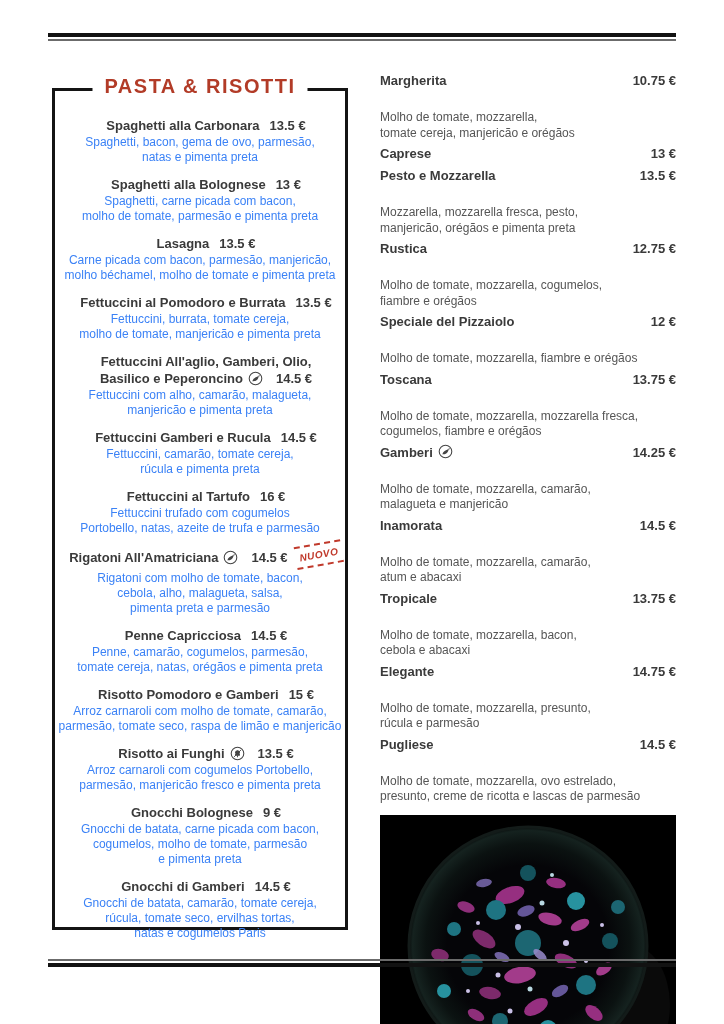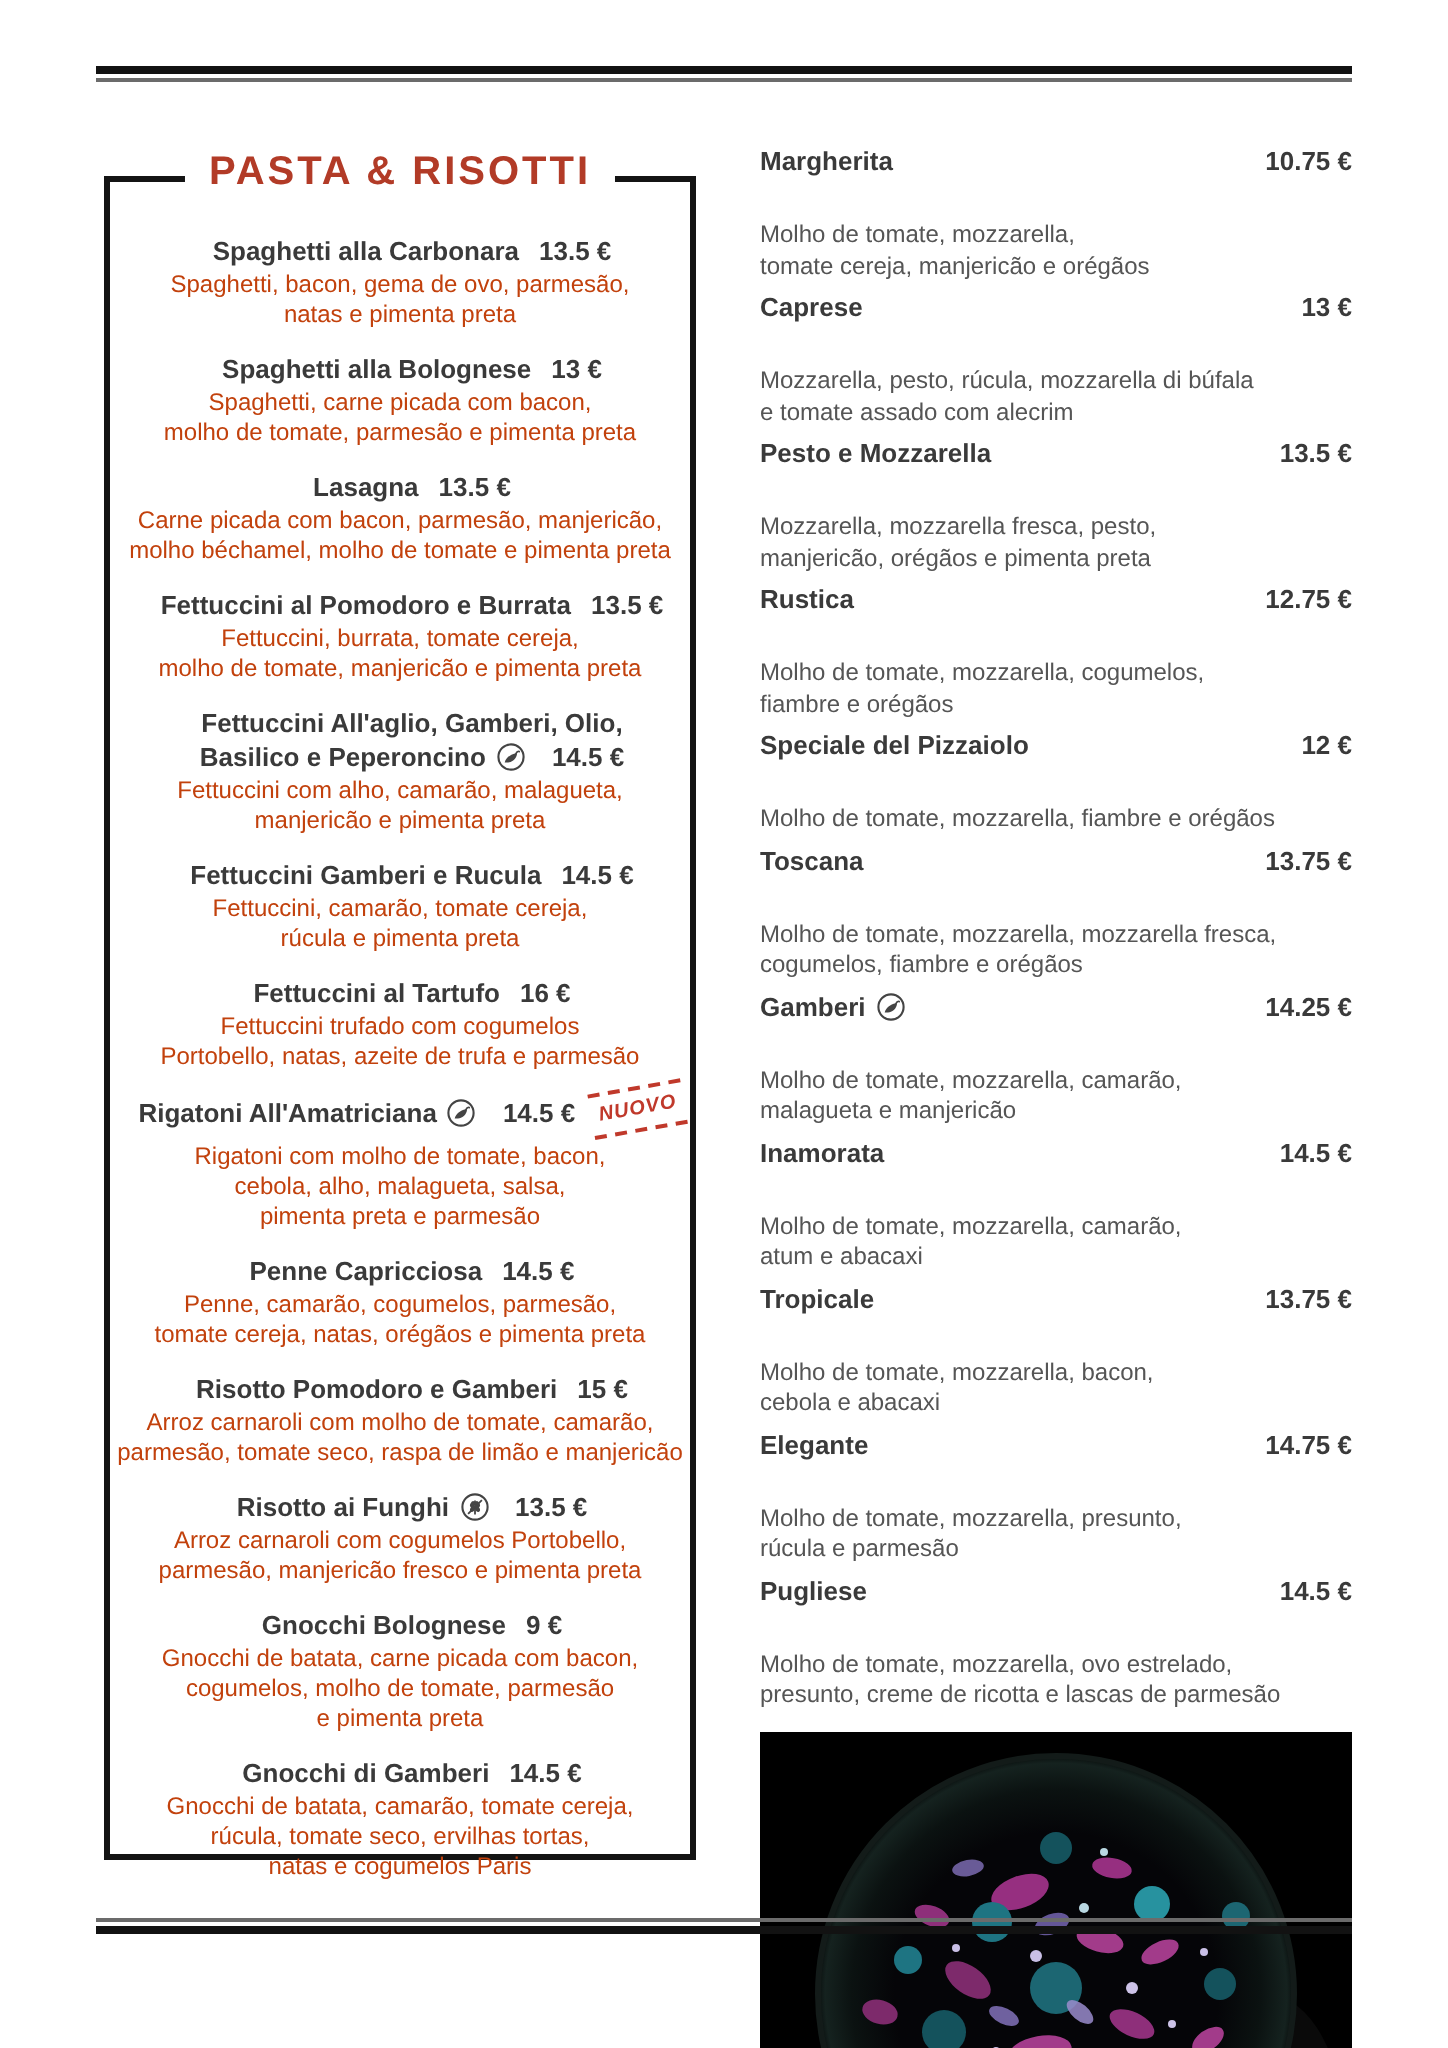--- a/index.html
+++ b/index.html
@@ -16,26 +16,26 @@
   
   .pasta-box{position:absolute;left:52px;top:88px;width:296px;height:842px;
              border:3px solid #141414;box-sizing:border-box;}
   .box-title{position:absolute;top:-16px;left:50%;transform:translateX(-50%);
              background:#ffffff;padding:0 12px;white-space:nowrap;
              font-size:20px;font-weight:800;letter-spacing:1.5px;color:#b23b27;margin:0;text-align:right;}
   .pasta-list{padding:26px 2px 8px 2px;text-align:center;}
   .p-item{margin-bottom:11px;}
   .p-head{font-size:13px;font-weight:700;line-height:17px;color:#3a3a3a;white-space:pre-line;margin-left:12px;}
   .p-price{margin-left:10px;white-space:nowrap;}
-  .p-desc{font-size:12px;line-height:15px;color:#c2410c;white-space:pre-line;margin-top:1px;}
+  .p-desc{font-size:12px;line-height:15px;color:#3b82f6;white-space:pre-line;margin-top:1px;}
   
   .pizze-col{position:absolute;left:380px;top:72px;width:296px;}
   .pizze-title{font-size:22px;font-weight:800;letter-spacing:1px;color:#b23b27;margin:0 0 18px 0;}
   .z-item{margin-bottom:4px;}
-  .z-head{display:flex;align-items:center;font-size:13px;font-weight:700;
+  .z-head{display:flex;align-items:flex-start;font-size:13px;font-weight:700;
           line-height:18px;color:#3a3a3a;}
   .z-price{margin-left:auto;white-space:nowrap;}
   .z-desc{font-size:12px;line-height:15.5px;color:#555555;white-space:pre-line;margin-top:20px;}
   
   .mini-icon{display:inline-block;vertical-align:-3px;margin:0 3px 0 5px;}
   .mini-icon svg{display:block;}
   
   .badge{display:inline-block;margin-left:8px;transform:rotate(-10deg) translateY(-4px);
          color:#c0392b;font-size:10px;font-weight:800;font-style:italic;letter-spacing:.5px;
          border-top:2px dashed #c0392b;border-bottom:2px dashed #c0392b;padding:1px 4px;}
@@ -166,22 +166,20 @@
           </div>
           <div class="z-desc">Molho de tomate, mozzarella,
 tomate cereja, manjericão e orégãos</div>
         </div>
 
         <div class="z-item">
           <div class="z-head">
             <span class="z-name">Caprese</span>
             <span class="z-price">13 €</span>
           </div>
-          <div class="z-desc">Mozzarella, pesto, rúcula, mozzarella di búfala
-e tomate assado com alecrim</div>
         </div>
 
         <div class="z-item">
           <div class="z-head">
             <span class="z-name">Pesto e Mozzarella</span>
             <span class="z-price">13.5 €</span>
           </div>
           <div class="z-desc">Mozzarella, mozzarella fresca, pesto,
 manjericão, orégãos e pimenta preta</div>
         </div>

